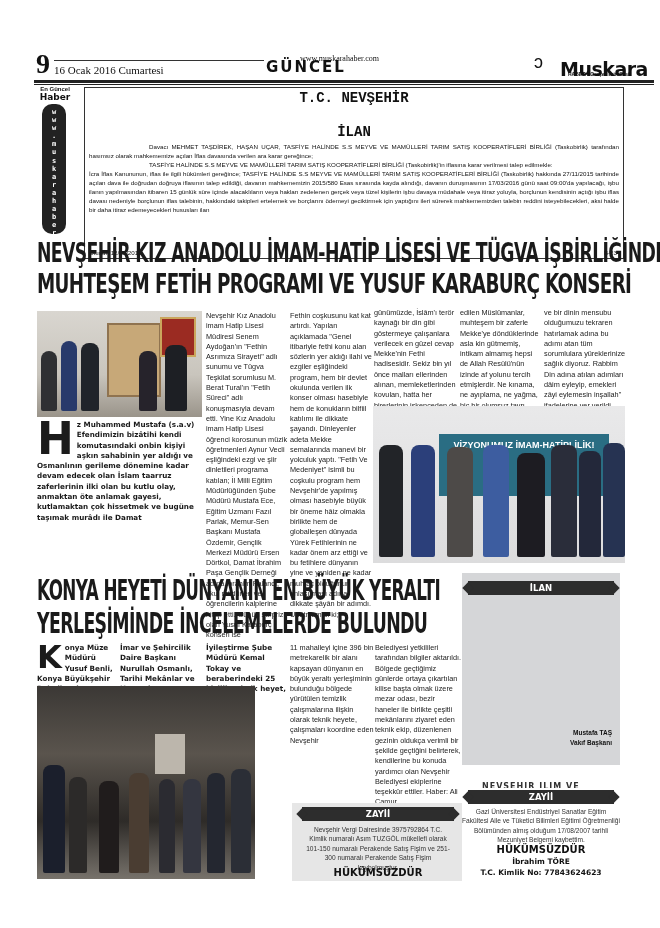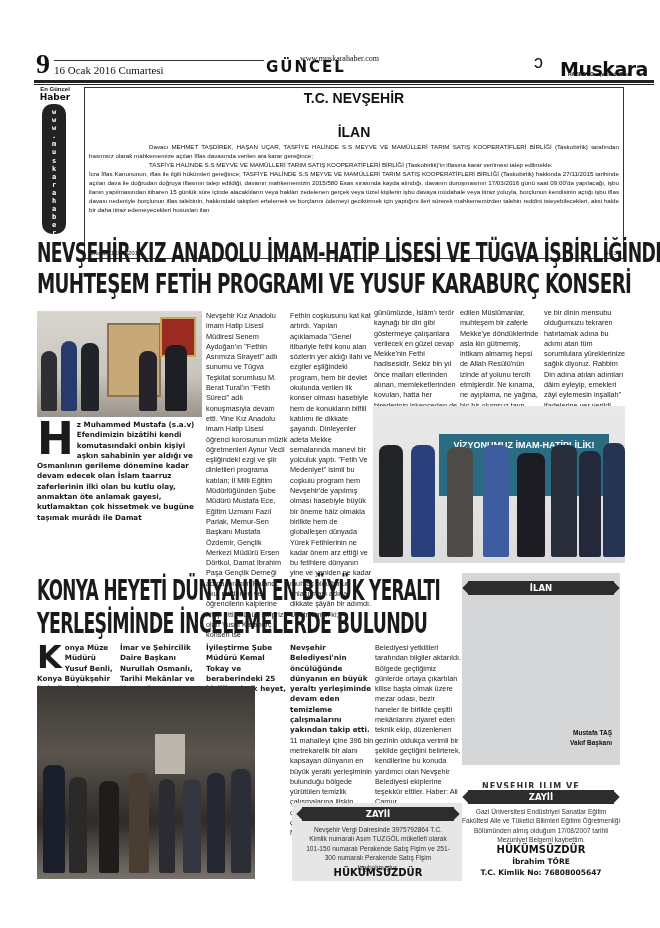--- a/index.html
+++ b/index.html
@@ -16,21 +16,21 @@
   .logo .sub{position:absolute;left:34px;top:21px;font-size:5px;font-weight:bold;}
   .logo .swirl{position:absolute;left:0;top:2px;font-size:18px;}
   .hrule1{left:34px;top:80px;width:620px;height:3px;background:#222;}
   .hrule2{left:34px;top:84px;width:620px;height:1px;background:#222;}
   
   .encg{left:32px;top:86px;width:46px;text-align:center;font-size:6px;font-weight:bold;line-height:6px;}
   .haber{left:32px;top:92px;width:46px;text-align:center;font-size:9px;font-weight:bold;font-family:"DejaVu Sans",sans-serif;}
   .vstrip{left:42px;top:104px;width:24px;height:130px;background:#222;border-radius:10px;color:#fff;font-size:7px;font-weight:bold;text-align:center;line-height:8.1px;padding-top:4px;box-sizing:border-box;font-family:"DejaVu Sans Mono",monospace;}
   
   .notice{left:84px;top:87px;width:540px;height:172px;border:1.5px solid #333;box-sizing:border-box;}
-  .n-t1,.n-t2,.n-t3{position:absolute;left:0;width:100%;text-align:center;font-weight:bold;font-family:Liberation Sans, sans-serif;}
+  .n-t1,.n-t2,.n-t3{position:absolute;left:0;width:100%;text-align:center;font-weight:bold;font-family:Liberation Mono, monospace;}
   .n-t1{top:2px;font-size:14px;}
   .n-t2{top:19px;font-size:14px;}
   .n-t3{top:36px;font-size:14px;}
   .n-body{position:absolute;left:4px;top:54px;width:530px;font-size:6.2px;line-height:9px;text-align:justify;}
   .n-body p{margin:0;}
   .n-body .ind{text-indent:60px;}
   .n-foot{position:absolute;left:4px;bottom:2px;font-size:6.2px;}
   .n-code{position:absolute;right:6px;bottom:2px;font-size:6.2px;}
   
   .head{font-family:"DejaVu Sans",sans-serif;font-weight:bold;color:#1a1a1a;transform-origin:left top;white-space:nowrap;letter-spacing:-1px;}
@@ -159,21 +159,20 @@
 
 <div class="abs head h2a">KONYA HEYETİ DÜNYANIN EN BÜYÜK YERALTI</div>
 <div class="abs head h2b">YERLEŞİMİNDE İNCELEMELERDE BULUNDU</div>
 
 <div class="abs bold" style="left:37px;top:643px;width:78px;">
   <span class="dropcap" style="font-size:32px;line-height:28px;">K</span><span>onya Müze Müdürü Yusuf Benli, Konya Büyükşehir Belediyesi</span>
 </div>
 <div class="abs bold" style="left:120px;top:643px;width:84px;">İmar ve Şehircilik Daire Başkanı Nurullah Osmanlı, Tarihi Mekânlar ve Kentsel</div>
 <div class="abs bold" style="left:206px;top:643px;width:84px;">İyileştirme Şube Müdürü Kemal Tokay ve beraberindeki 25 kişilik teknik heyet,</div>
 <div class="abs" style="left:290px;top:643px;width:84px;">
-  <div class="bold">Nevşehir Belediyesi'nin öncülüğünde dünyanın en büyük yeraltı yerleşiminde devam eden temizleme çalışmalarını yakından takip etti.</div>
   <div class="col">11 mahalleyi içine 396 bin metrekarelik bir alanı kapsayan dünyanın en büyük yeraltı yerleşiminin bulunduğu bölgede yürütülen temizlik çalışmalarına ilişkin olarak teknik heyete, çalışmaları koordine eden Nevşehir</div>
 </div>
 <div class="abs col" style="left:375px;top:643px;width:86px;">Belediyesi yetkilileri tarafından bilgiler aktarıldı. Bölgede geçtiğimiz günlerde ortaya çıkartılan kilise başta olmak üzere mezar odası, bezir haneler ile birlikte çeşitli mekânlarını ziyaret eden teknik ekip, düzenlenen gezinin oldukça verimli bir şekilde geçtiğini belirterek, kendilerine bu konuda yardımcı olan Nevşehir Belediyesi ekiplerine teşekkür ettiler. Haber: Ali Çamur</div>
 
 <div class="abs photo ph3">
   <div style="position:absolute;left:118px;top:48px;width:30px;height:40px;background:#bcb6ac;"></div>
   <div class="person" style="left:6px;width:22px;height:108px;background:#1b1f2c;"></div>
   <div class="person" style="left:32px;width:18px;height:96px;background:#2c2a29;"></div>
   <div class="person" style="left:62px;width:20px;height:92px;background:#201c1c;"></div>
   <div class="person" style="left:92px;width:20px;height:100px;background:#4a3d32;"></div>
@@ -196,14 +195,14 @@
   <div class="ztxt" style="top:22px;padding:0 14px;box-sizing:border-box;">Nevşehir Vergi Dairesinde 3975792864 T.C. Kimlik numaralı Asım TUZGÖL mükellefi olarak 101-150 numaralı Perakende Satış Fişim ve 251-300 numaralı Perakende Satış Fişim kaybolmuştur.</div>
   <div class="zhuk" style="top:64px;">HÜKÜMSÜZDÜR</div>
 </div>
 
 <div class="abs zayi2">
   <div class="hidden-head">NEVŞEHİR İLİM VE KÜLTÜR</div>
   <div class="ribbon" style="left:6px;top:8px;width:146px;">ZAYİİ</div>
   <div class="ztxt" style="top:25px;">Gazi Üniversitesi Endüstriyel Sanatlar Eğitim Fakültesi Aile ve Tüketici Bilimleri Eğitimi Öğretmenliği Bölümünden almış olduğum 17/08/2007 tarihli Mezuniyet Belgemi kaybettim.</div>
   <div class="zhuk" style="top:62px;">HÜKÜMSÜZDÜR</div>
   <div class="znm" style="top:75px;">İbrahim TÖRE</div>
-  <div class="znm" style="top:86px;">T.C. Kimlik No: 76808005647</div>
+  <div class="znm" style="top:86px;">T.C. Kimlik No: 77843624623</div>
 </div>
 
 </body></html>

